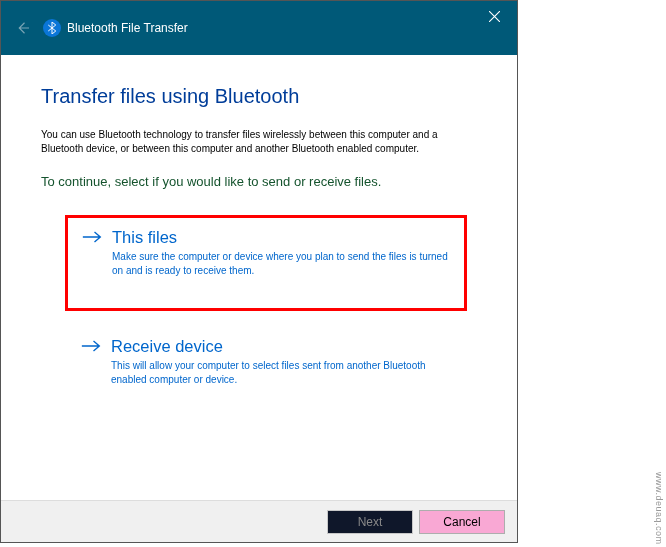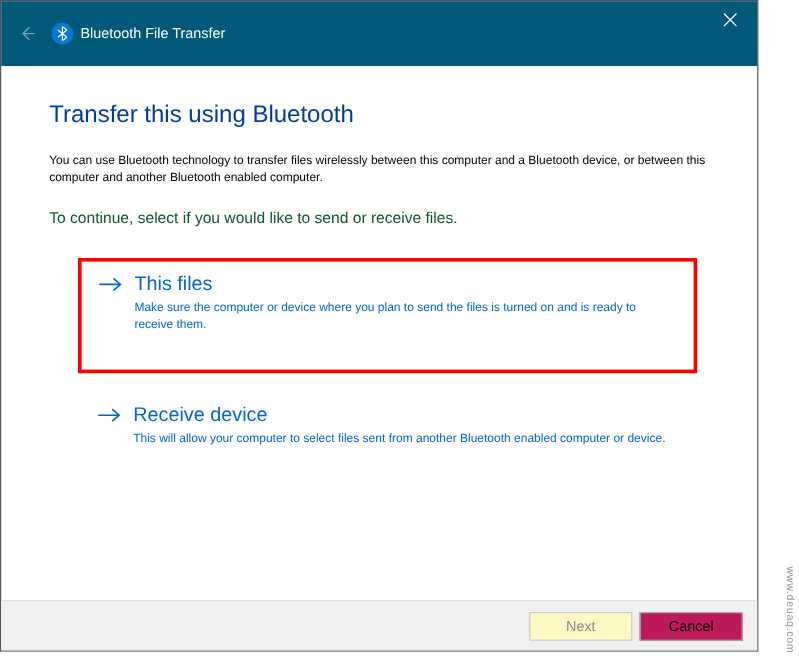--- a/index.html
+++ b/index.html
@@ -5,21 +5,21 @@
     * { box-sizing: border-box; margin: 0; padding: 0; }
     body {
       font-family: "Segoe UI", Tahoma, sans-serif;
       background: #fff;
       width: 666px;
       height: 547px;
       overflow: hidden;
       position: relative;
     }
     .window {
-      width: 632px;
+      width: 518px;
       height: 543px;
       background: #fff;
       border: 1px solid #555;
       position: relative;
     }
     .titlebar {
       height: 54px;
       background: #005978;
       position: relative;
       display: flex;
@@ -126,30 +126,30 @@
       border-top: 1px solid #ddd;
       display: flex;
       justify-content: flex-end;
       align-items: center;
       padding-right: 12px;
       gap: 6px;
     }
     .btn {
       width: 86px;
       height: 24px;
-      background: #be185d;
+      background: #f9a8d4;
       border: 1px solid #adadad;
       font-size: 12px;
       font-family: inherit;
       cursor: pointer;
     }
     .btn:disabled {
       color: #888;
       cursor: default;
-      background: #fef9c3;
+      background: #0f172a;
       border-color: #c8c8c8;
     }
     .watermark {
       position: absolute;
       right: 2px;
       bottom: 2px;
       font-size: 9px;
       color: #999;
       writing-mode: vertical-rl;
       letter-spacing: 0.5px;
@@ -172,21 +172,21 @@
     </div>
     <div class="title-text">Bluetooth File Transfer</div>
     <div class="close-btn">
       <svg viewBox="0 0 10 10">
           <path stroke="#fff" stroke-width="1" d="M0 0l10 10M10 0L0 10"></path>
         </svg>
     </div>
   </div>
 
   <div class="content">
-    <h1 class="heading">Transfer this using Bluetooth</h1>
+    <h1 class="heading">Transfer files using Bluetooth</h1>
     <p class="description">You can use Bluetooth technology to transfer files wirelessly between this computer and a Bluetooth device, or between this computer and another Bluetooth enabled computer.</p>
     <p class="instruction">To continue, select if you would like to send or receive files.</p>
 
     <div class="option highlighted">
       <div class="option-arrow">
         <svg viewBox="0 0 24 14">
             <path fill="none" stroke="currentColor" stroke-width="1.6" d="M1 7h20M15 1l7 6-7 6"></path>
           </svg>
       </div>
       <div class="option-body">

